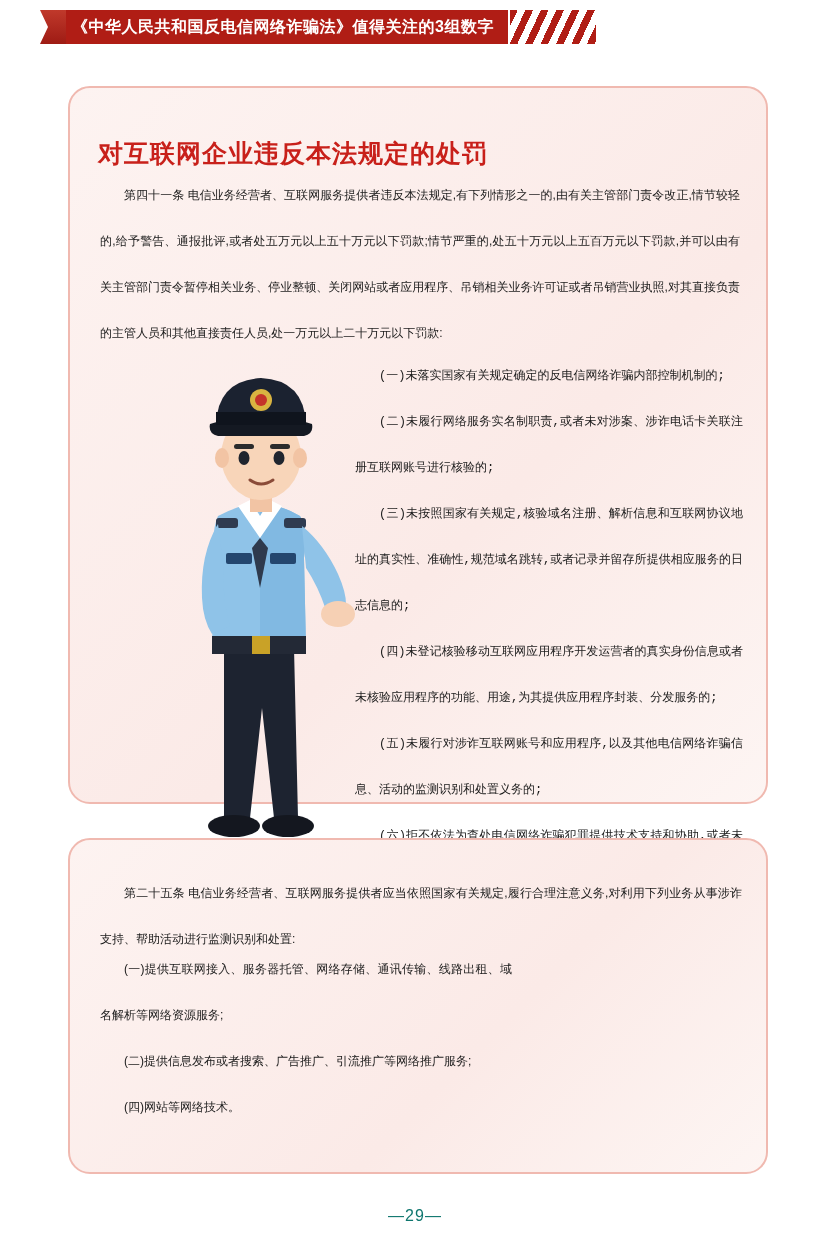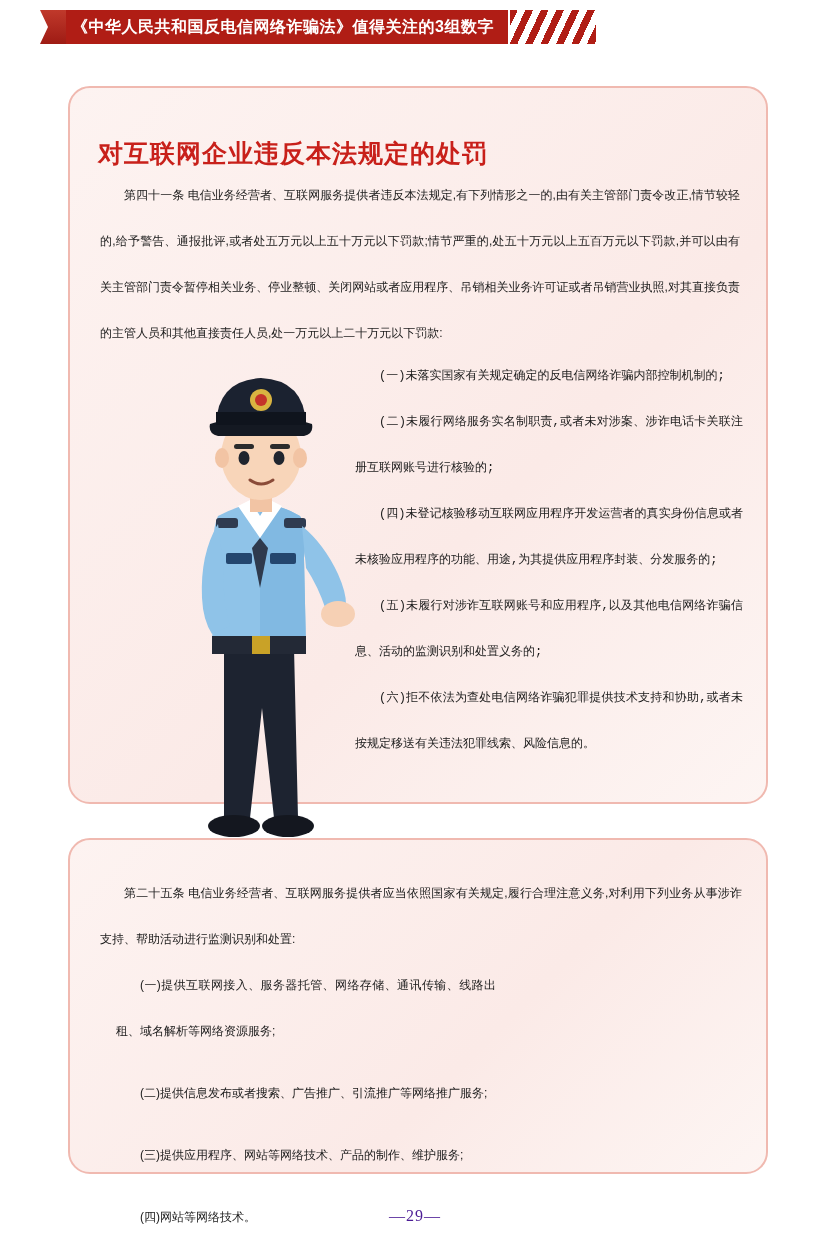--- a/index.html
+++ b/index.html
@@ -125,63 +125,63 @@
     top: 30px;
     width: 642px;
   }
   #duty-items {
     position: absolute;
     left: 30px;
     top: 106px;
     width: 412px;
   }
   #duty-items p {
-    margin: 16px;
+    margin: 0;
     text-indent: 2em;
   }
 
   
   #officer {
     position: absolute;
     left: 96px;
     top: 260px;
     width: 190px;
     height: 540px;
   }
 
   
   .page-num {
     position: absolute;
     left: 0;
     right: 0;
     bottom: 22px;
     text-align: center;
     font-size: 16px;
-    color: #4c1d95;
+    color: #0f766e;
     letter-spacing: 1px;
-    font-family: Liberation Serif, serif;
   }
 </style>
 </head>
 <body>
 
 <div class="header">
   <div class="header-flag"></div>
   <div class="header-bar">《中华人民共和国反电信网络诈骗法》值得关注的3组数字</div>
   <div class="header-stripes"></div>
 </div>
 
 <section class="card" id="card-penalty">
   <h2 class="card-title">对互联网企业违反本法规定的处罚</h2>
 
   <div class="body-text indent" id="penalty-intro">第四十一条 电信业务经营者、互联网服务提供者违反本法规定,有下列情形之一的,由有关主管部门责令改正,情节较轻的,给予警告、通报批评,或者处五万元以上五十万元以下罚款;情节严重的,处五十万元以上五百万元以下罚款,并可以由有关主管部门责令暂停相关业务、停业整顿、关闭网站或者应用程序、吊销相关业务许可证或者吊销营业执照,对其直接负责的主管人员和其他直接责任人员,处一万元以上二十万元以下罚款:</div>
 
   <div class="body-text" id="penalty-items">
     <p>(一)未落实国家有关规定确定的反电信网络诈骗内部控制机制的;</p>
     <p>(二)未履行网络服务实名制职责,或者未对涉案、涉诈电话卡关联注册互联网账号进行核验的;</p>
+    <p>(三)未按照国家有关规定,核验域名注册、解析信息和互联网协议地址的真实性、准确性,规范域名跳转,或者记录并留存所提供相应服务的日志信息的;</p>
     <p>(四)未登记核验移动互联网应用程序开发运营者的真实身份信息或者未核验应用程序的功能、用途,为其提供应用程序封装、分发服务的;</p>
     <p>(五)未履行对涉诈互联网账号和应用程序,以及其他电信网络诈骗信息、活动的监测识别和处置义务的;</p>
     <p>(六)拒不依法为查处电信网络诈骗犯罪提供技术支持和协助,或者未按规定移送有关违法犯罪线索、风险信息的。</p>
   </div>
 
   <svg id="officer" viewBox="0 0 190 540">
 
     <path d="M58 300 L128 300 L132 470 L108 470 L96 360 L84 470 L58 470 Z" fill="#1d2330"></path>
 
     <ellipse cx="68" cy="478" rx="26" ry="11" fill="#14171f"></ellipse>
@@ -235,19 +235,18 @@
     <circle cx="95" cy="52" r="6" fill="#c4332a"></circle>
   </svg>
 </section>
 
 <section class="card" id="card-duty">
   <div class="body-text indent" id="duty-intro">第二十五条  电信业务经营者、互联网服务提供者应当依照国家有关规定,履行合理注意义务,对利用下列业务从事涉诈支持、帮助活动进行监测识别和处置:</div>
 
   <div class="body-text" id="duty-items">
     <p>(一)提供互联网接入、服务器托管、网络存储、通讯传输、线路出租、域名解析等网络资源服务;</p>
     <p>(二)提供信息发布或者搜索、广告推广、引流推广等网络推广服务;</p>
-    <p>(三)提供应用程序、网站等网络技术、产品的制作、维护服务;</p>
     <p>(四)网站等网络技术。</p>
   </div>
 
 </section>
 
 <div class="page-num">—29—</div>
 
 </body></html>

